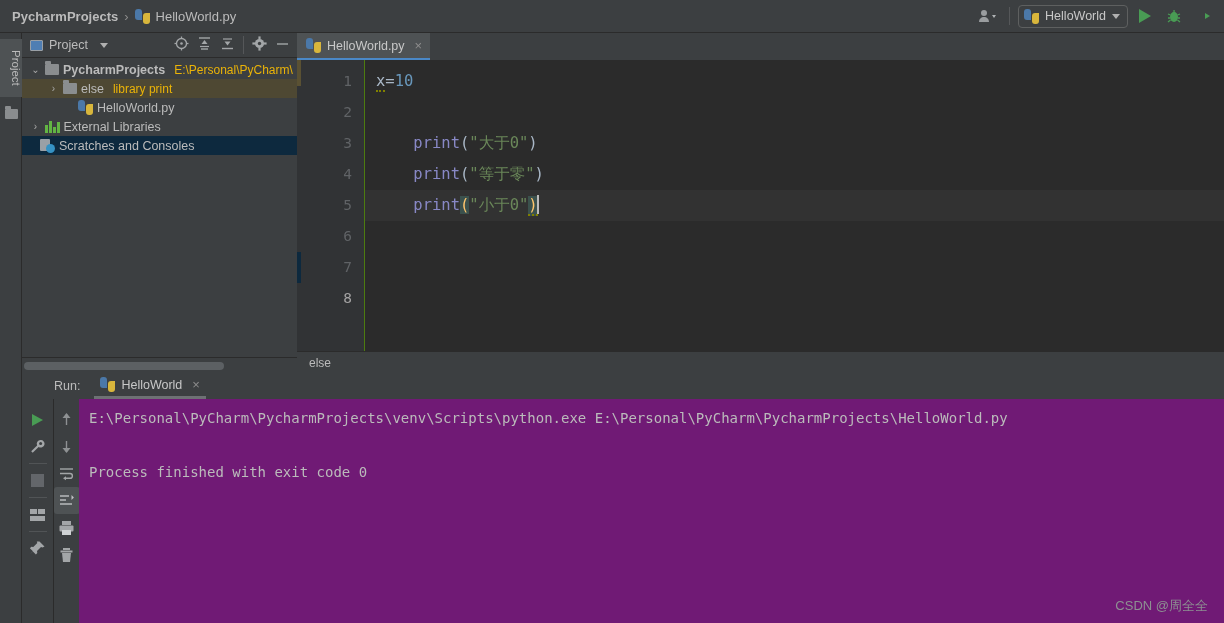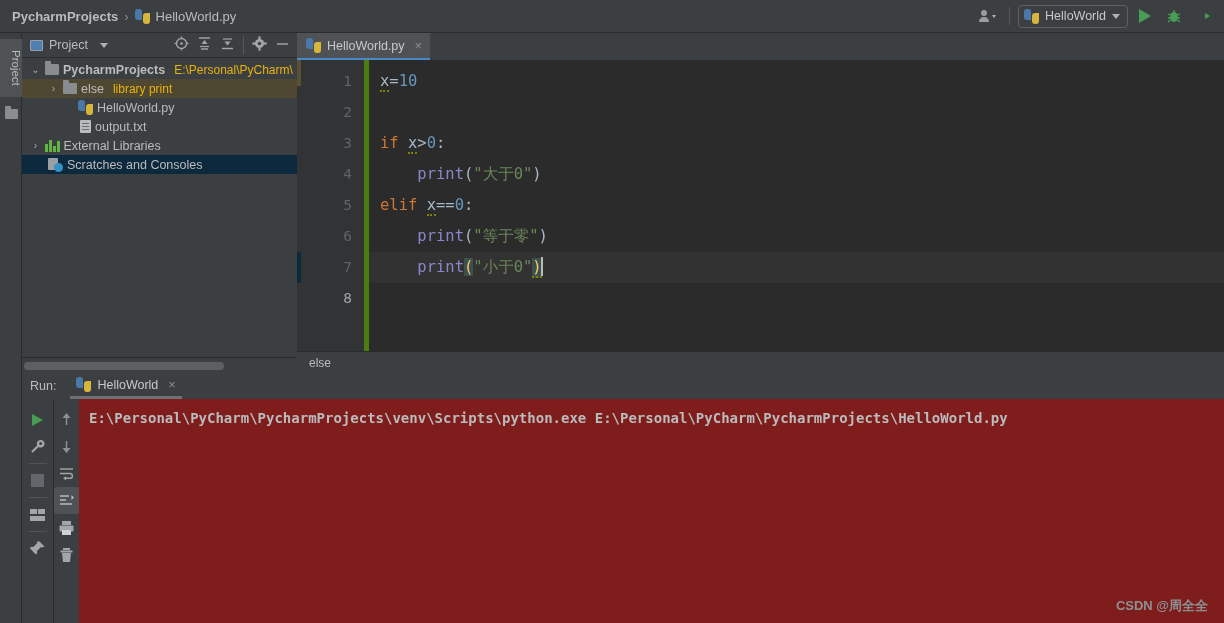--- a/index.html
+++ b/index.html
@@ -139,21 +139,21 @@
   .gutter .ln {
     height: 31px; line-height: 31px; padding-right: 12px;
     color: #606366; font-size: 14.5px; font-family: "DejaVu Sans Mono", monospace;
   }
   .gutter .ln.cur { color: #a4a3a3; }
   .gutter-mark-top { position: absolute; left: 0; top: 0; width: 4px; height: 26px; background: #5a5133; }
   .gutter-mark-cur { position: absolute; left: 0; top: 192px; width: 4px; height: 31px; background: #0d293e; }
   .code {
     flex: 1; position: relative; padding-top: 6px;
     font-family: "DejaVu Sans Mono", monospace; font-size: 15.5px;
-    border-left: 5px solid #4d7c0f;
+    border-left: 1px solid #4d7c0f;
   }
   .cl { height: 31px; line-height: 31px; padding-left: 11px; white-space: pre; }
   .cl.current { background: #323232; }
   .k { color: #cc7832; }
   .fn { color: #8888c6; }
   .num { color: #6897bb; }
   .str { color: #6a8759; }
   .var { color: #a9b7c6; }
   .op { color: #a9b7c6; }
   .brkt { color: #ffc66d; background: #3b514d; }
@@ -168,43 +168,43 @@
     background: #3c3f41; border-top: 1px solid #2b2b2b;
     display: flex; align-items: center; padding-left: 12px;
   }
   .breadcrumbbar span { font-size: 12px; color: #bbbbbb; }
 
   
   .run-panel {
     position: absolute; left: 22px; top: 373px; width: 1202px; height: 250px;
     background: #3c3f41;
   }
-  .run-head { height: 26px; display: flex; align-items: center; padding-left: 8px; }
+  .run-head { height: 26px; display: flex; align-items: center; padding-left: 8px; margin-left: 24px; }
   .run-label { font-size: 12.5px; color: #bbbbbb; margin-right: 14px; }
   .run-tab {
     display: flex; align-items: center; gap: 6px; height: 26px;
     border-bottom: 3px solid #6e7174; padding: 0 6px; font-size: 12.5px; color: #c8c8c8;
   }
 
   .run-body { position: absolute; left: 0; top: 26px; width: 1202px; height: 224px; display: flex; }
   .run-tools {
     width: 31px; background: #3c3f41; display: flex; flex-direction: column;
     align-items: center; padding-top: 7px; gap: 0px; flex: none;
   }
   .run-tools2 {
     width: 26px; background: #3c3f41; display: flex; flex-direction: column;
     align-items: center; padding-top: 7px; flex: none; border-left: 1px solid #2b2b2b;
   }
   .tool { width: 26px; height: 27px; display: flex; align-items: center; justify-content: center; }
   .tool.active { background: #4e5254; border-radius: 3px; }
   .tool-div { width: 18px; height: 1px; background: #515456; margin: 3px 0; }
   .console {
-    flex: 1; background: #7f1d1d; position: relative;
+    flex: 1; background: #701a75; position: relative;
     font-family: "DejaVu Sans Mono", monospace; font-size: 14px; color: #bbbbbb;
-    padding: 6px 0 0 10px; overflow: hidden; font-weight: bold;
+    padding: 6px 0 0 10px; overflow: hidden;
   }
   .console .line { height: 27px; line-height: 27px; white-space: pre; }
   .watermark {
     position: absolute; right: 16px; bottom: 8px; font-size: 13px; color: #8d9092;
     font-family: "Liberation Sans", sans-serif;
   }
 </style>
 </head>
 <body>
 
@@ -330,37 +330,33 @@
         <span class="fold"></span>
         <span class="node-label">else</span>
         <span class="node-sub">library print</span>
       </div>
 
       <div class="node" style="padding-left:56px">
         <span class="py-icon"></span>
         <span class="node-label">HelloWorld.py</span>
       </div>
 
-      <div class="node" style="padding-left:58px">
-        <span class="txt-ico"></span>
-        <span class="node-label">output.txt</span>
-      </div>
 
       <div class="node">
         <span class="arrow">›</span>
         <span class="lib-ico">
           <i style="height:8px"></i>
             <i style="height:12px"></i>
             <i style="height:6px"></i>
             <i style="height:11px"></i>
         </span>
         <span class="node-label">External Libraries</span>
       </div>
 
-      <div class="node sel-blue" style="padding-left:26px">
+      <div class="node sel-blue" style="padding-left:18px">
         <span class="scratch-ico">
           <span class="pg"></span>
             <span class="clk"></span>
         </span>
         <span class="node-label">Scratches and Consoles</span>
       </div>
 
     </div>
   </div>
 
@@ -387,23 +383,21 @@
         <div class="ln">4</div>
         <div class="ln">5</div>
         <div class="ln">6</div>
         <div class="ln">7</div>
         <div class="ln cur">8</div>
       </div>
 
       <div class="code">
         <div class="cl"><span class="var squig">x</span><span class="op">=</span><span class="num">10</span></div>
         <div class="cl"></div>
-        <div class="cl"><span class="k">if</span><span class="op"> </span><span class="var squig">x</span><span class="op">&gt;</span><span class="num">0</span><span class="op">:</span></div>
         <div class="cl"><span class="op">    </span><span class="fn">print</span><span class="op">(</span><span class="str">"大于0"</span><span class="op">)</span></div>
-        <div class="cl"><span class="k">elif</span><span class="op"> </span><span class="var squig">x</span><span class="op">==</span><span class="num">0</span><span class="op">:</span></div>
         <div class="cl"><span class="op">    </span><span class="fn">print</span><span class="op">(</span><span class="str">"等于零"</span><span class="op">)</span></div>
         <div class="cl current"><span class="op">    </span><span class="fn">print</span><span class="brkt">(</span><span class="str">"小于0"</span><span class="brkt squig">)</span><span class="caret-bar"></span></div>
       </div>
 
       <div class="breadcrumbbar">
         <span>else</span>
       </div>
     </div>
   </div>
 
@@ -488,18 +482,19 @@
             <rect x="5" y="1" width="7" height="2" fill="#a3a6a8"></rect>
             <rect x="2.5" y="3.5" width="12" height="2" fill="#a3a6a8"></rect>
             <path d="M4 6h9l-1 9H5z" fill="#a3a6a8"></path>
           </svg>
         </div>
       </div>
 
       <div class="console">
         <div class="line">E:\Personal\PyCharm\PycharmProjects\venv\Scripts\python.exe E:\Personal\PyCharm\PycharmProjects\HelloWorld.py</div>
         <div class="line"></div>
+        <div class="line">Process finished with exit code 0</div>
         <div class="watermark">CSDN @周全全</div>
       </div>
     </div>
   </div>
 
 </div>
 
 </body></html>

